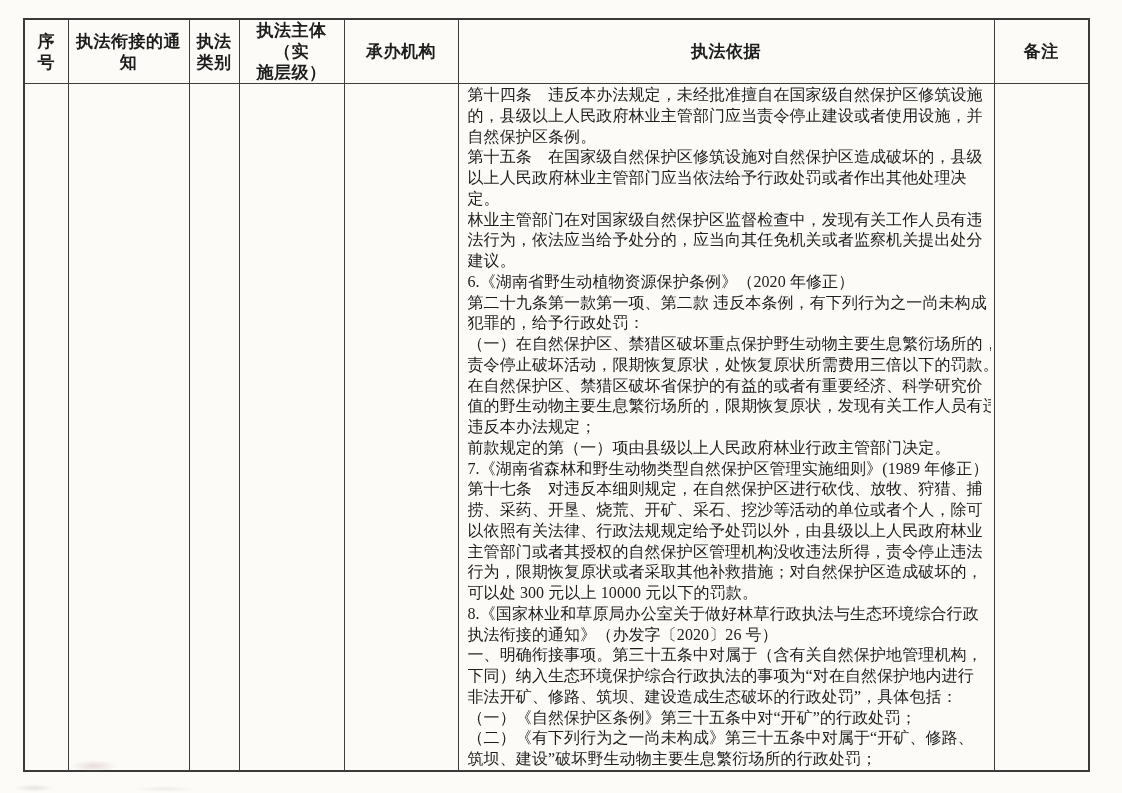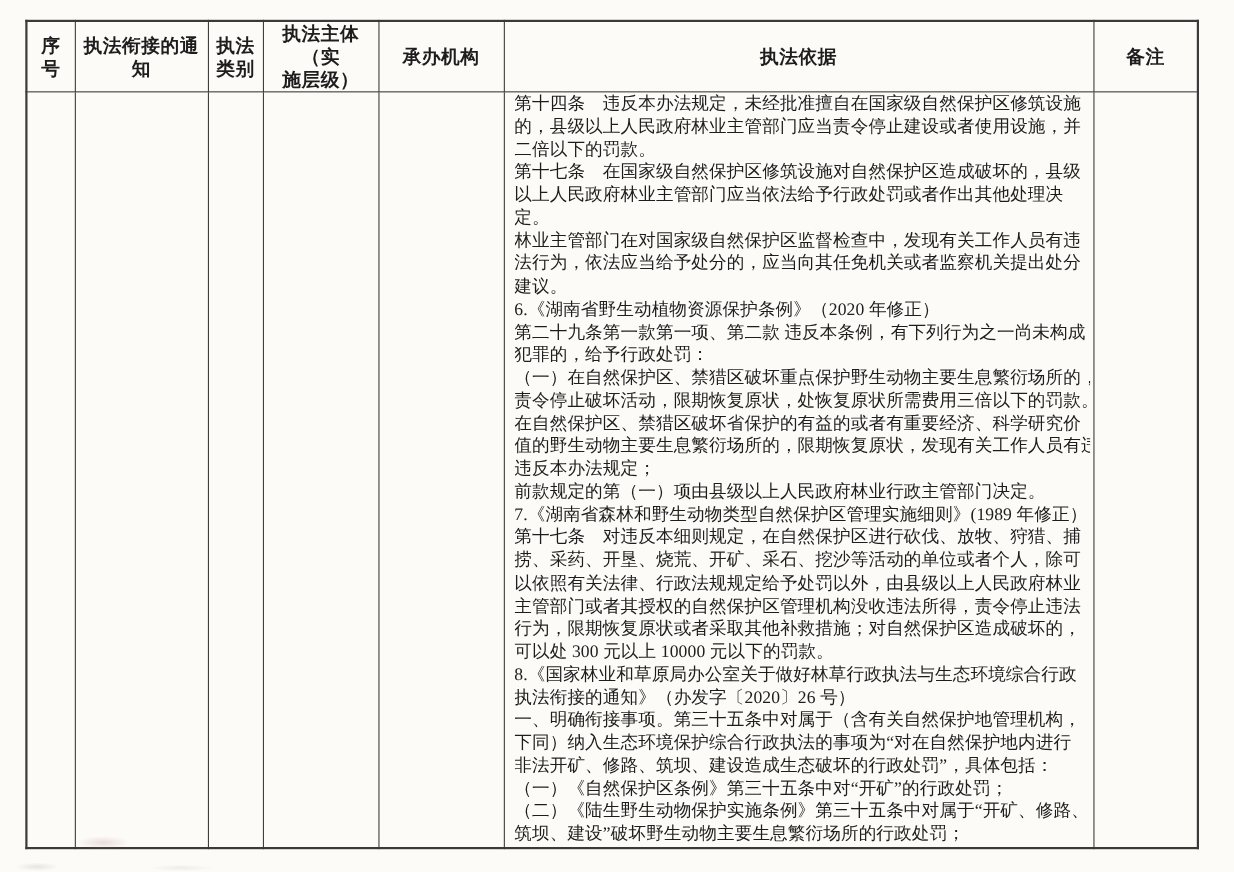--- a/index.html
+++ b/index.html
@@ -109,22 +109,22 @@
       <tr>
         <td></td>
         <td></td>
         <td></td>
         <td></td>
         <td></td>
         <td class="basis-cell">
           <div class="basis-text">
               <div class="line">第十四条　违反本办法规定，未经批准擅自在国家级自然保护区修筑设施</div>
               <div class="line">的，县级以上人民政府林业主管部门应当责令停止建设或者使用设施，并</div>
-              <div class="line">二倍以下的罚款。</div>
-              <div class="line">第十七条　在国家级自然保护区修筑设施对自然保护区造成破坏的，县级</div>
+              <div class="line">自然保护区条例。</div>
+              <div class="line">第十五条　在国家级自然保护区修筑设施对自然保护区造成破坏的，县级</div>
               <div class="line">以上人民政府林业主管部门应当依法给予行政处罚或者作出其他处理决</div>
               <div class="line">定。</div>
               <div class="line">林业主管部门在对国家级自然保护区监督检查中，发现有关工作人员有违</div>
               <div class="line">法行为，依法应当给予处分的，应当向其任免机关或者监察机关提出处分</div>
               <div class="line">建议。</div>
               <div class="line">6.《湖南省野生动植物资源保护条例》（2020 年修正）</div>
               <div class="line">第二十九条第一款第一项、第二款 违反本条例，有下列行为之一尚未构成</div>
               <div class="line">犯罪的，给予行政处罚：</div>
               <div class="line">（一）在自然保护区、禁猎区破坏重点保护野生动物主要生息繁衍场所的，</div>
               <div class="line">责令停止破坏活动，限期恢复原状，处恢复原状所需费用三倍以下的罚款。</div>
@@ -138,21 +138,21 @@
               <div class="line">以依照有关法律、行政法规规定给予处罚以外，由县级以上人民政府林业</div>
               <div class="line">主管部门或者其授权的自然保护区管理机构没收违法所得，责令停止违法</div>
               <div class="line">行为，限期恢复原状或者采取其他补救措施；对自然保护区造成破坏的，</div>
               <div class="line">可以处 300 元以上 10000 元以下的罚款。</div>
               <div class="line">8.《国家林业和草原局办公室关于做好林草行政执法与生态环境综合行政</div>
               <div class="line">执法衔接的通知》（办发字〔2020〕26 号）</div>
               <div class="line">一、明确衔接事项。第三十五条中对属于（含有关自然保护地管理机构，</div>
               <div class="line">下同）纳入生态环境保护综合行政执法的事项为“对在自然保护地内进行</div>
               <div class="line">非法开矿、修路、筑坝、建设造成生态破坏的行政处罚”，具体包括：</div>
               <div class="line">（一）《自然保护区条例》第三十五条中对“开矿”的行政处罚；</div>
-              <div class="line">（二）《陆生野生动物保护实施条例》第三十五条中对属于“开矿、修路、</div>
+              <div class="line">（二）《有下列行为之一尚未构成》第三十五条中对属于“开矿、修路、</div>
               <div class="line">筑坝、建设”破坏野生动物主要生息繁衍场所的行政处罚；</div>
             </div>
         </td>
         <td></td>
       </tr>
     </tbody>
   </table>
 
   <div class="smudge smudge-1"></div>
   <div class="smudge smudge-2"></div>

